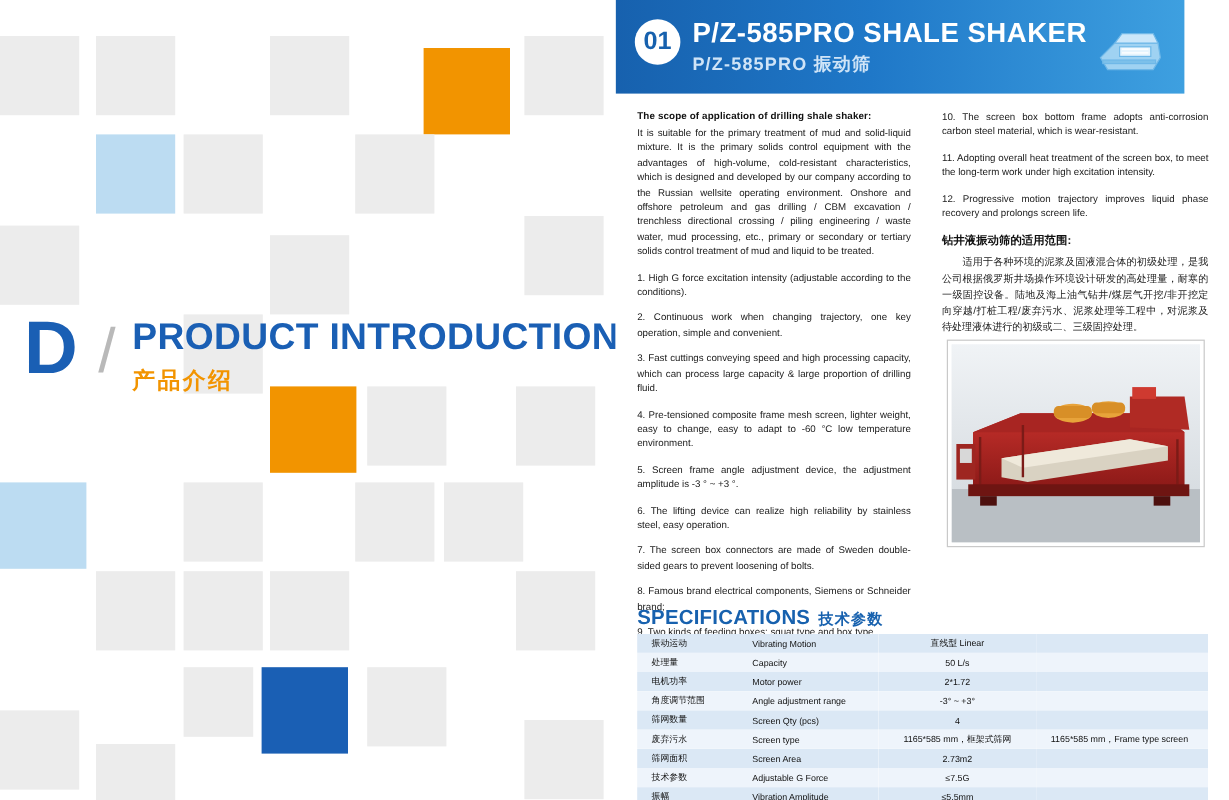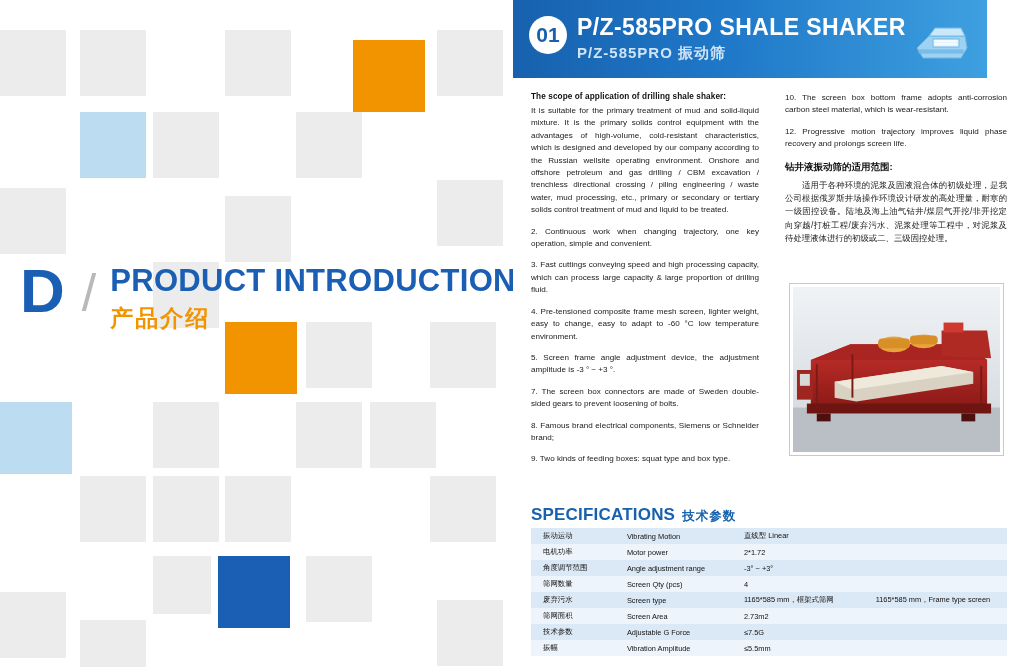--- a/index.html
+++ b/index.html
@@ -54,21 +54,21 @@
   }
   .title-en {
     font-size: 31px;
     font-weight: bold;
     color: #1a5fb4;
     line-height: 38px;
     letter-spacing: 0.3px;
     white-space: nowrap;
   }
   .title-cn {
-    font-size: 23px;
+    font-size: 19px;
     font-weight: bold;
     color: #f29400;
     line-height: 30px;
     margin-top: 3px;
     letter-spacing: 2px;
   }
 
   
   .right-page {
     position: absolute;
@@ -202,21 +202,21 @@
     padding: 0 12px;
     border: none;
     vertical-align: middle;
     white-space: nowrap;
     overflow: hidden;
   }
   table.specs tr:nth-child(odd) { background: #dbe8f5; }
   table.specs tr:nth-child(even) { background: #eef4fb; }
   td.c1 { width: 88px; }
   td.c2 { width: 120px; }
-  td.c3 { width: 140px; }
+  td.c3 { width: 140px; text-align: center; }
   td.c4 { width: 128px; }
 </style>
 </head>
 <body>
 
 <div class="page">
 
   <div class="left-page">
     <div id="squares">
         <div class="sq" style="left: 0px; top: 30px; width: 66px; height: 66px; background: rgb(236, 236, 236);"></div>
@@ -277,33 +277,36 @@
           <line x1="24" y1="27" x2="46" y2="27"></line>
           <line x1="24" y1="30" x2="46" y2="30"></line>
         </g>
       </svg>
     </div>
 
     <div class="col-left">
       <div class="body-head">The scope of application of drilling shale shaker:</div>
       <p class="body-p">It is suitable for the primary treatment of mud and solid-liquid mixture. It is the primary solids control equipment with the advantages of high-volume, cold-resistant characteristics, which is designed and developed by our company according to the Russian wellsite operating environment. Onshore and offshore petroleum and gas drilling / CBM excavation / trenchless directional crossing / piling engineering / waste water, mud processing, etc., primary or secondary or tertiary solids control treatment of mud and liquid to be treated.</p>
       <div id="feature-list">
+          <p class="body-p">1. High G force excitation intensity (adjustable according to the conditions).</p>
           <p class="body-p">2. Continuous work when changing trajectory, one key operation, simple and convenient.</p>
           <p class="body-p">3. Fast cuttings conveying speed and high processing capacity, which can process large capacity &amp; large proportion of drilling fluid.</p>
           <p class="body-p">4. Pre-tensioned composite frame mesh screen, lighter weight, easy to change, easy to adapt to -60 °C low temperature environment.</p>
           <p class="body-p">5. Screen frame angle adjustment device, the adjustment amplitude is -3 ° ~ +3 °.</p>
+          <p class="body-p">6. The lifting device can realize high reliability by stainless steel, easy operation.</p>
           <p class="body-p">7. The screen box connectors are made of Sweden double-sided gears to prevent loosening of bolts.</p>
           <p class="body-p">8. Famous brand electrical components, Siemens or Schneider brand;</p>
           <p class="body-p">9. Two kinds of feeding boxes: squat type and box type.</p>
         </div>
     </div>
 
     <div class="col-right">
       <div id="feature-list-right">
           <p class="body-p">10. The screen box bottom frame adopts anti-corrosion carbon steel material, which is wear-resistant.</p>
+          <p class="body-p">11. Adopting overall heat treatment of the screen box, to meet the long-term work under high excitation intensity.</p>
           <p class="body-p">12. Progressive motion trajectory improves liquid phase recovery and prolongs screen life.</p>
         </div>
       <div class="cn-head">钻井液振动筛的适用范围:</div>
       <p class="cn-p">适用于各种环境的泥浆及固液混合体的初级处理，是我公司根据俄罗斯井场操作环境设计研发的高处理量，耐寒的一级固控设备。陆地及海上油气钻井/煤层气开挖/非开挖定向穿越/打桩工程/废弃污水、泥浆处理等工程中，对泥浆及待处理液体进行的初级或二、三级固控处理。</p>
     </div>
 
     <div class="photo-frame">
       <div class="photo">
         <svg viewBox="0 0 209 167" width="100%" height="100%" preserveAspectRatio="none">
           <defs>
@@ -354,20 +357,26 @@
     </div>
     <table class="specs">
       <tbody id="spec-body">
           <tr>
             <td class="c1">振动运动</td>
             <td class="c2">Vibrating Motion</td>
             <td class="c3">直线型   Linear</td>
             <td class="c4"></td>
           </tr>
           <tr>
+            <td class="c1">处理量</td>
+            <td class="c2">Capacity</td>
+            <td class="c3">50 L/s</td>
+            <td class="c4"></td>
+          </tr>
+          <tr>
             <td class="c1">电机功率</td>
             <td class="c2">Motor power</td>
             <td class="c3">2*1.72</td>
             <td class="c4"></td>
           </tr>
           <tr>
             <td class="c1">角度调节范围</td>
             <td class="c2">Angle adjustment range</td>
             <td class="c3">-3° ~ +3°</td>
             <td class="c4"></td>

